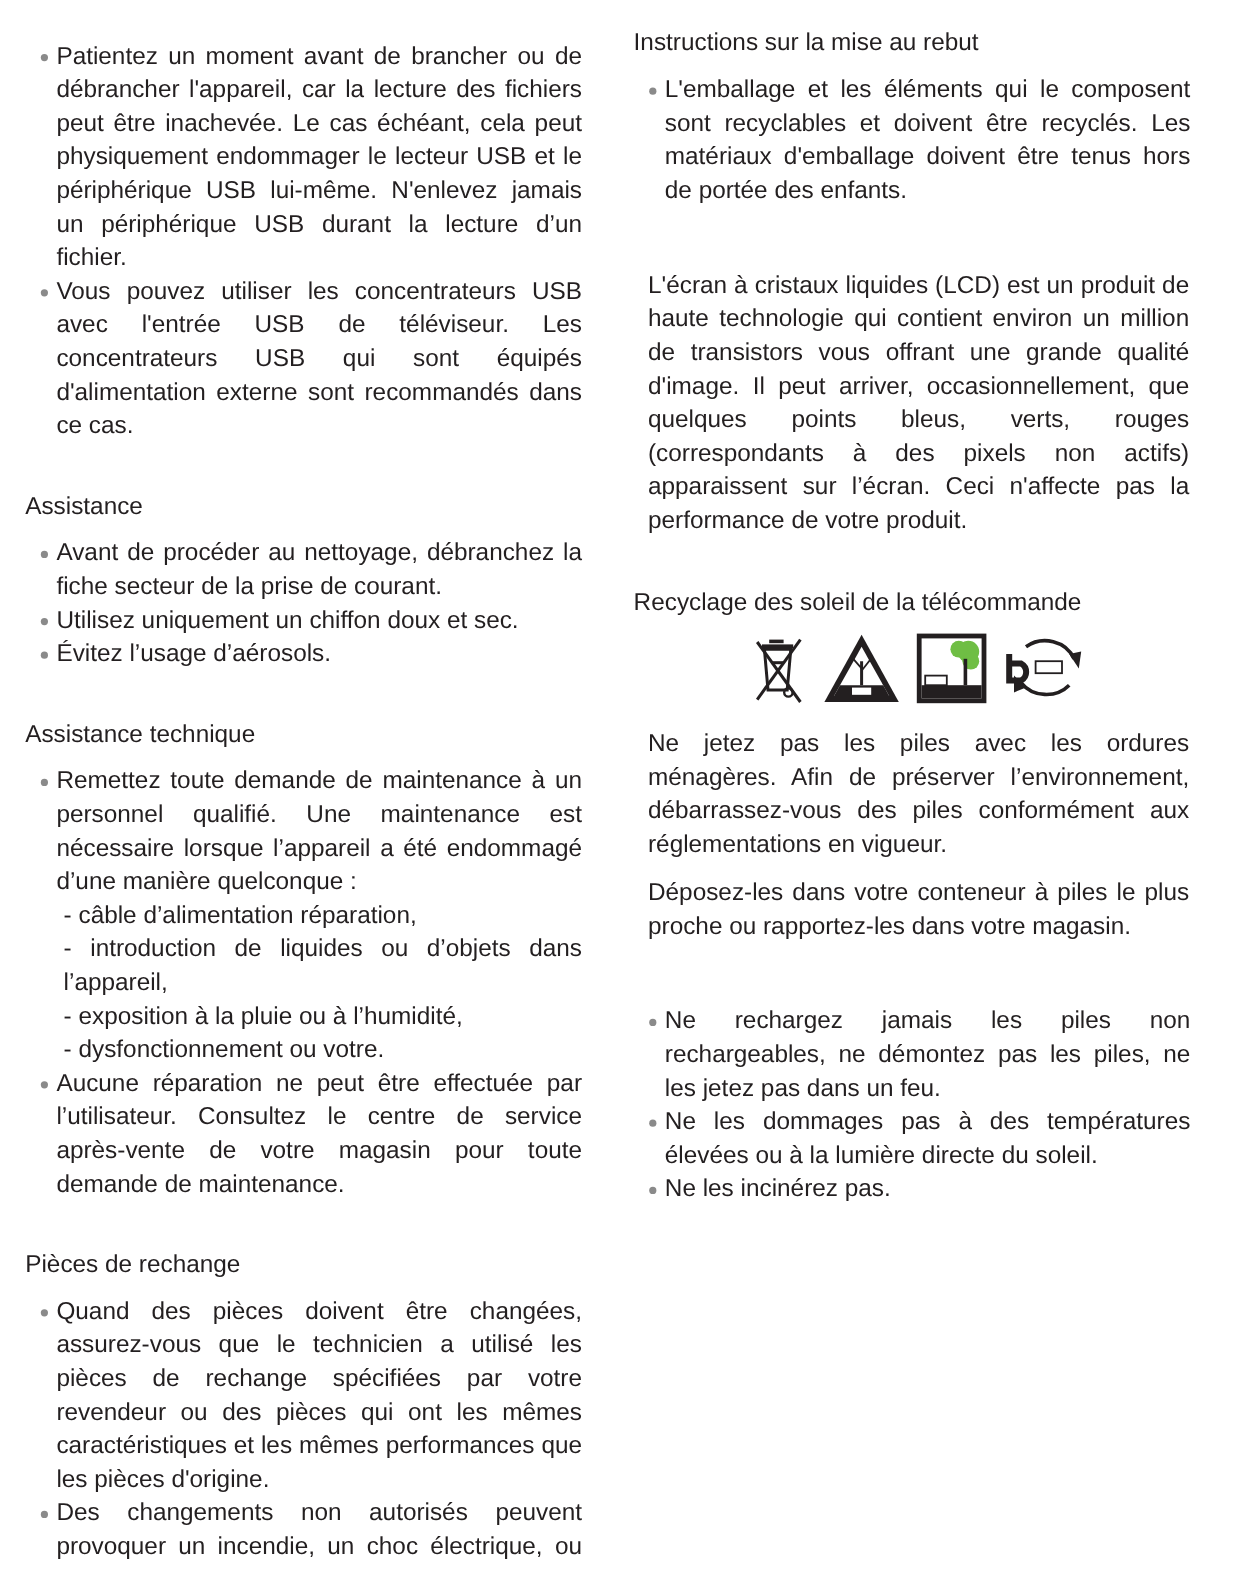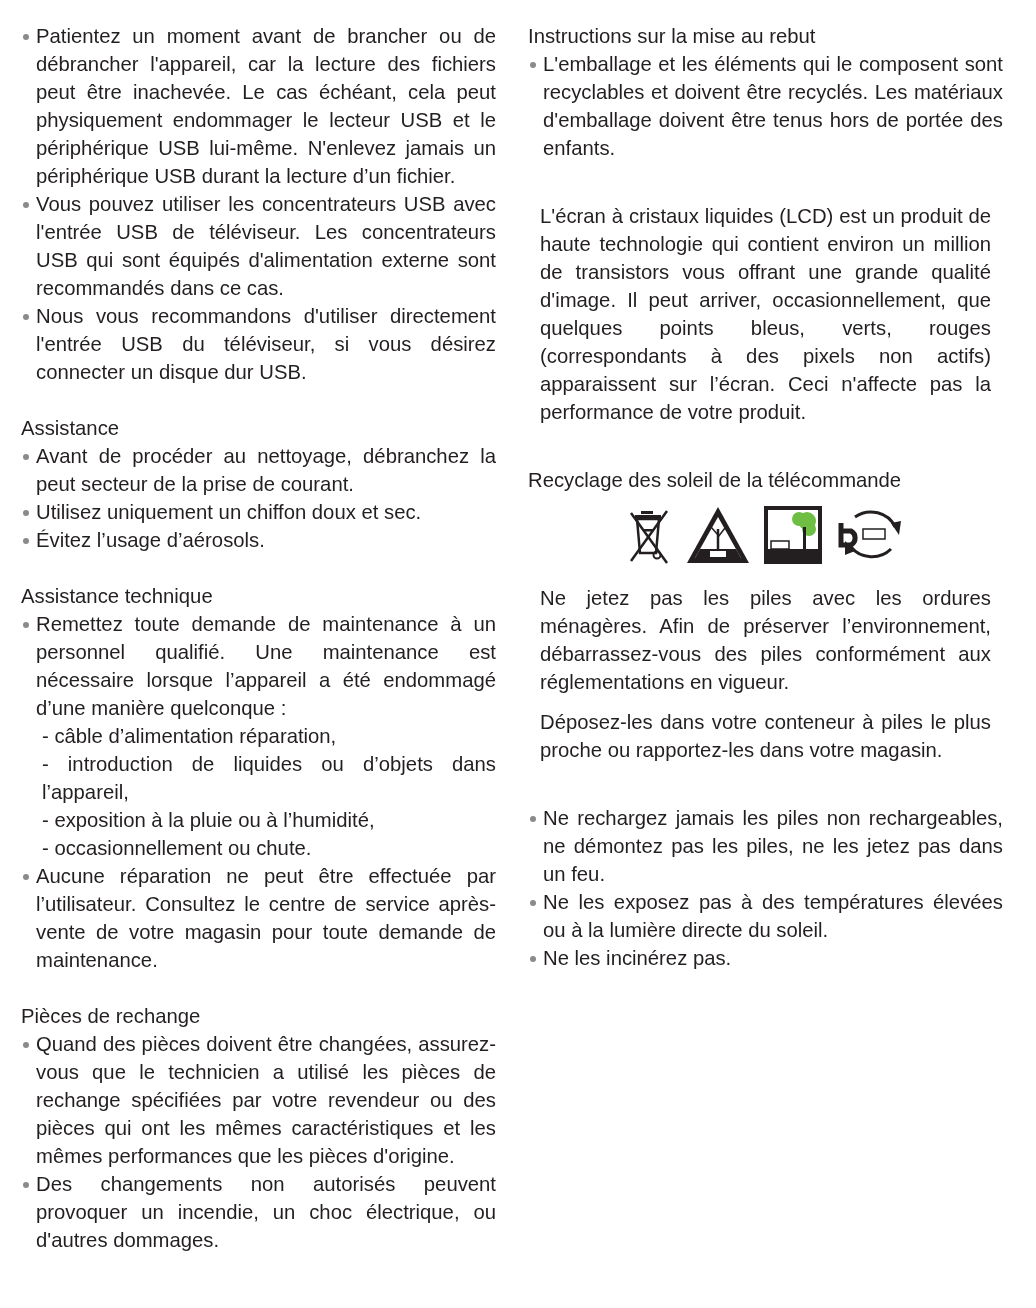--- a/index.html
+++ b/index.html
@@ -2,55 +2,54 @@
 <html><head>
   <meta charset="utf-8">
   <style>
     html, body { margin: 0; padding: 0; background: #ffffff; }
     body { width: 1036px; height: 1308px; position: relative; overflow: hidden; font-family: "Liberation Sans", sans-serif; color: #231f20; }
     .col { position: absolute; top: 22px; width: 475px; font-size: 20.3px; line-height: 28px; }
     .col.left { left: 21px; }
     .col.right { left: 528px; }
     .heading { font-weight: normal; margin: 0; }
     .para { margin: 12px; text-align: justify; }
-    ul.bullets { list-style: none; margin: 0; padding: 0; }
+    ul.bullets { list-style: none; margin: 11px; padding: 0; }
     ul.bullets li { position: relative; padding-left: 15px; text-align: justify; }
     ul.bullets li::before { content: ""; position: absolute; left: 2px; top: 12px; width: 6px; height: 6px; border-radius: 50%; background: #8a8a8a; }
     .sub { padding-left: 6px; text-align: justify; }
     .gap { height: 28px; }
     .icons { display: flex; justify-content: center; align-items: center; gap: 12px; height: 70px; margin: 6px 0 14px 0; }
     .icons svg { display: block; }
   </style>
 </head>
 <body>
 
 <div class="col left">
   <ul class="bullets">
     <li>Patientez un moment avant de brancher ou de débrancher l'appareil, car la lecture des fichiers peut être inachevée. Le cas échéant, cela peut physiquement endommager le lecteur USB et le périphérique USB lui-même. N'enlevez jamais un périphérique USB durant la lecture d’un fichier.</li>
     <li>Vous pouvez utiliser les concentrateurs USB avec l'entrée USB de téléviseur. Les concentrateurs USB qui sont équipés d'alimentation externe sont recommandés dans ce cas.</li>
-    <li>Nous vous recommandons d'utiliser directement l'entrée USB du téléviseur, si vous désirez connecter un disque dur USB.</li>
   </ul>
   <div class="gap"></div>
 
   <p class="heading">Assistance</p>
   <ul class="bullets">
-    <li>Avant de procéder au nettoyage, débranchez la peut secteur de la prise de courant.</li>
+    <li>Avant de procéder au nettoyage, débranchez la fiche secteur de la prise de courant.</li>
     <li>Utilisez uniquement un chiffon doux et sec.</li>
     <li>Évitez l’usage d’aérosols.</li>
   </ul>
   <div class="gap"></div>
 
   <p class="heading">Assistance technique</p>
   <ul class="bullets">
     <li>
       <div>Remettez toute demande de maintenance à un personnel qualifié. Une maintenance est nécessaire lorsque l’appareil a été endommagé d’une manière quelconque :</div>
       <div class="sub">- câble d’alimentation réparation,</div>
       <div class="sub">- introduction de liquides ou d’objets dans l’appareil,</div>
       <div class="sub">- exposition à la pluie ou à l’humidité,</div>
-      <div class="sub">- occasionnellement ou chute.</div>
+      <div class="sub">- dysfonctionnement ou votre.</div>
     </li>
     <li>Aucune réparation ne peut être effectuée par l’utilisateur.  Consultez le centre de service après-vente de votre magasin pour toute demande de maintenance.</li>
   </ul>
   <div class="gap"></div>
 
   <p class="heading">Pièces de rechange</p>
   <ul class="bullets">
     <li>Quand des pièces doivent être changées, assurez-vous que le technicien a utilisé les pièces de rechange spécifiées par votre revendeur ou des pièces qui ont les mêmes caractéristiques et les mêmes performances que les pièces d'origine.</li>
     <li>Des changements non autorisés peuvent provoquer un incendie, un choc électrique, ou d'autres dommages.</li>
   </ul>
@@ -113,16 +112,16 @@
         <rect x="28" y="24" width="22" height="10" fill="#ffffff" stroke="#231f20" stroke-width="1.5"></rect>
       </svg>
     </span>
   </div>
 
   <p class="para">Ne jetez pas les piles avec les ordures ménagères. Afin de préserver l’environnement, débarrassez-vous des piles conformément aux réglementations en vigueur.</p>
   <p class="para">Déposez-les dans votre conteneur à piles le plus proche ou rapportez-les dans votre magasin.</p>
   <div class="gap"></div>
   <ul class="bullets">
     <li>Ne rechargez jamais les piles non rechargeables, ne démontez pas les piles, ne les jetez pas dans un feu.</li>
-    <li>Ne les exposez pas à des températures élevées ou à la lumière directe du soleil.</li>
+    <li>Ne les dommages pas à des températures élevées ou à la lumière directe du soleil.</li>
     <li>Ne les incinérez pas.</li>
   </ul>
 </div>
 
 </body></html>

